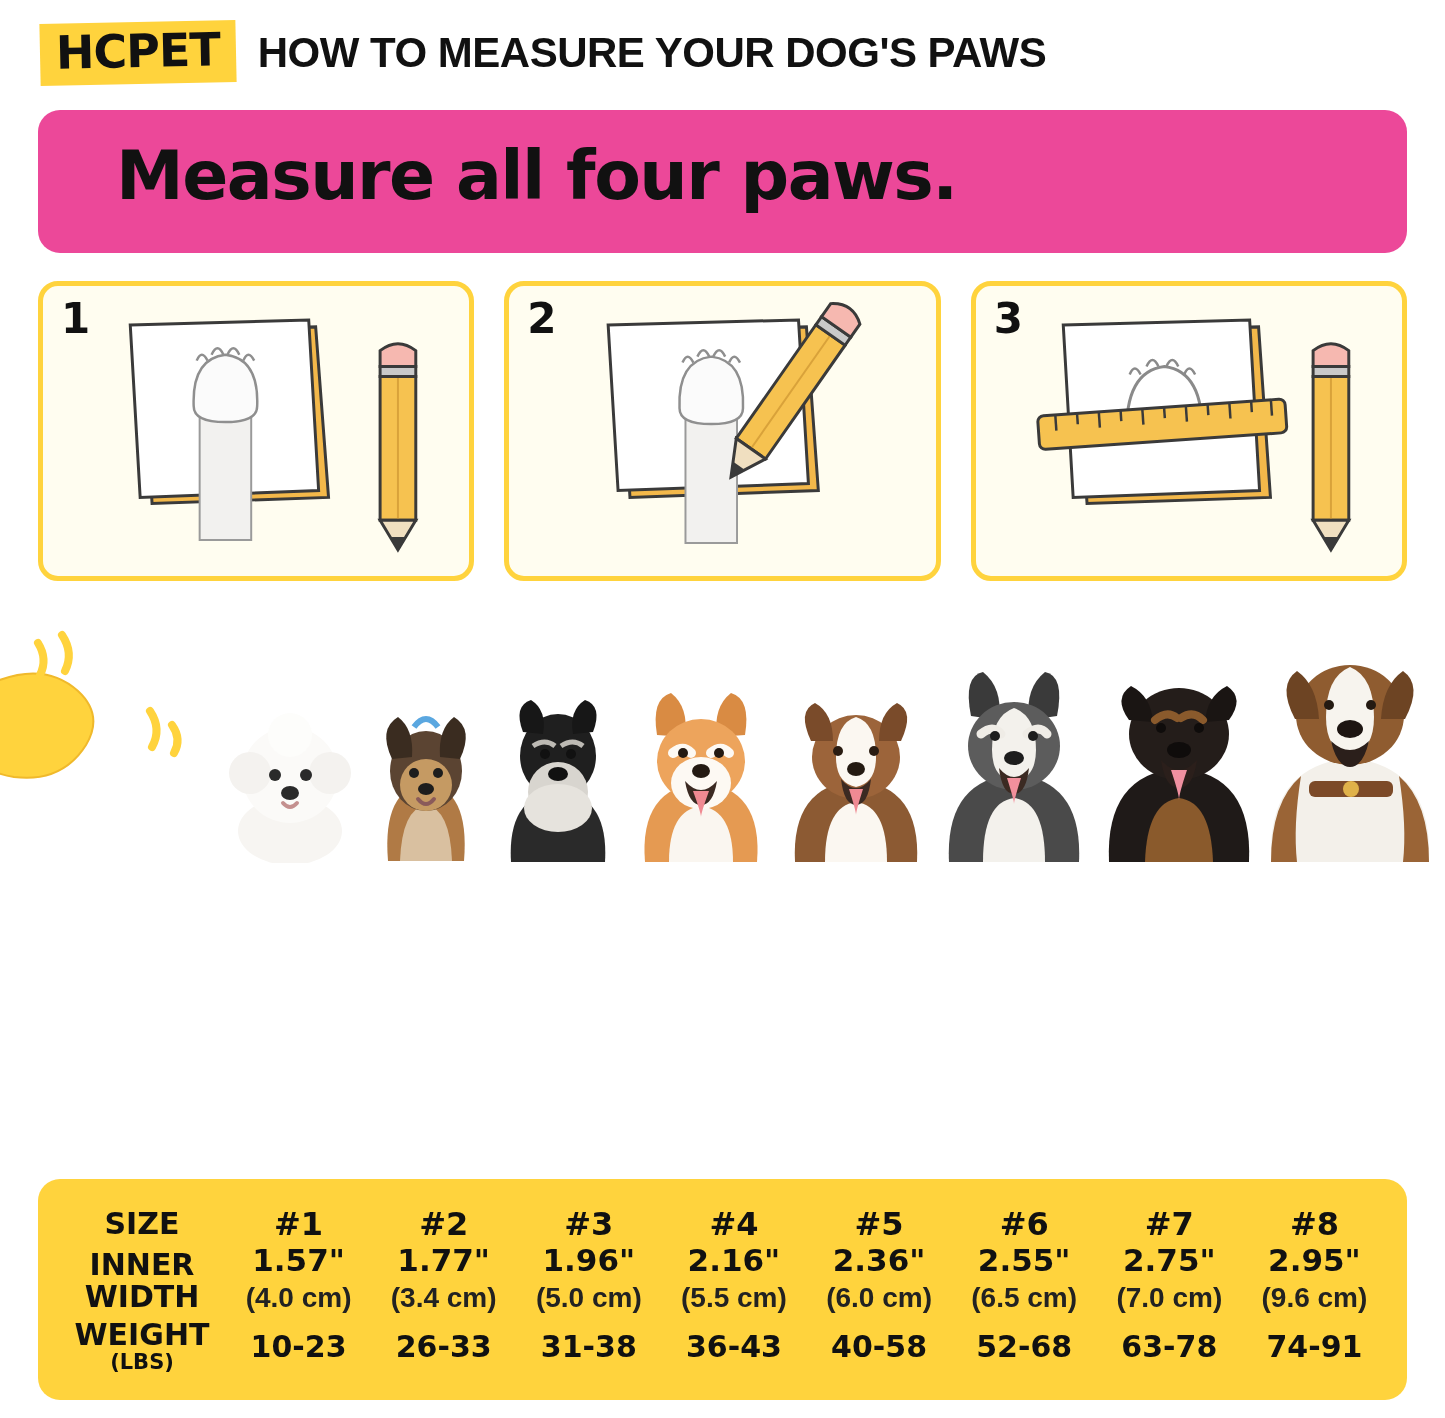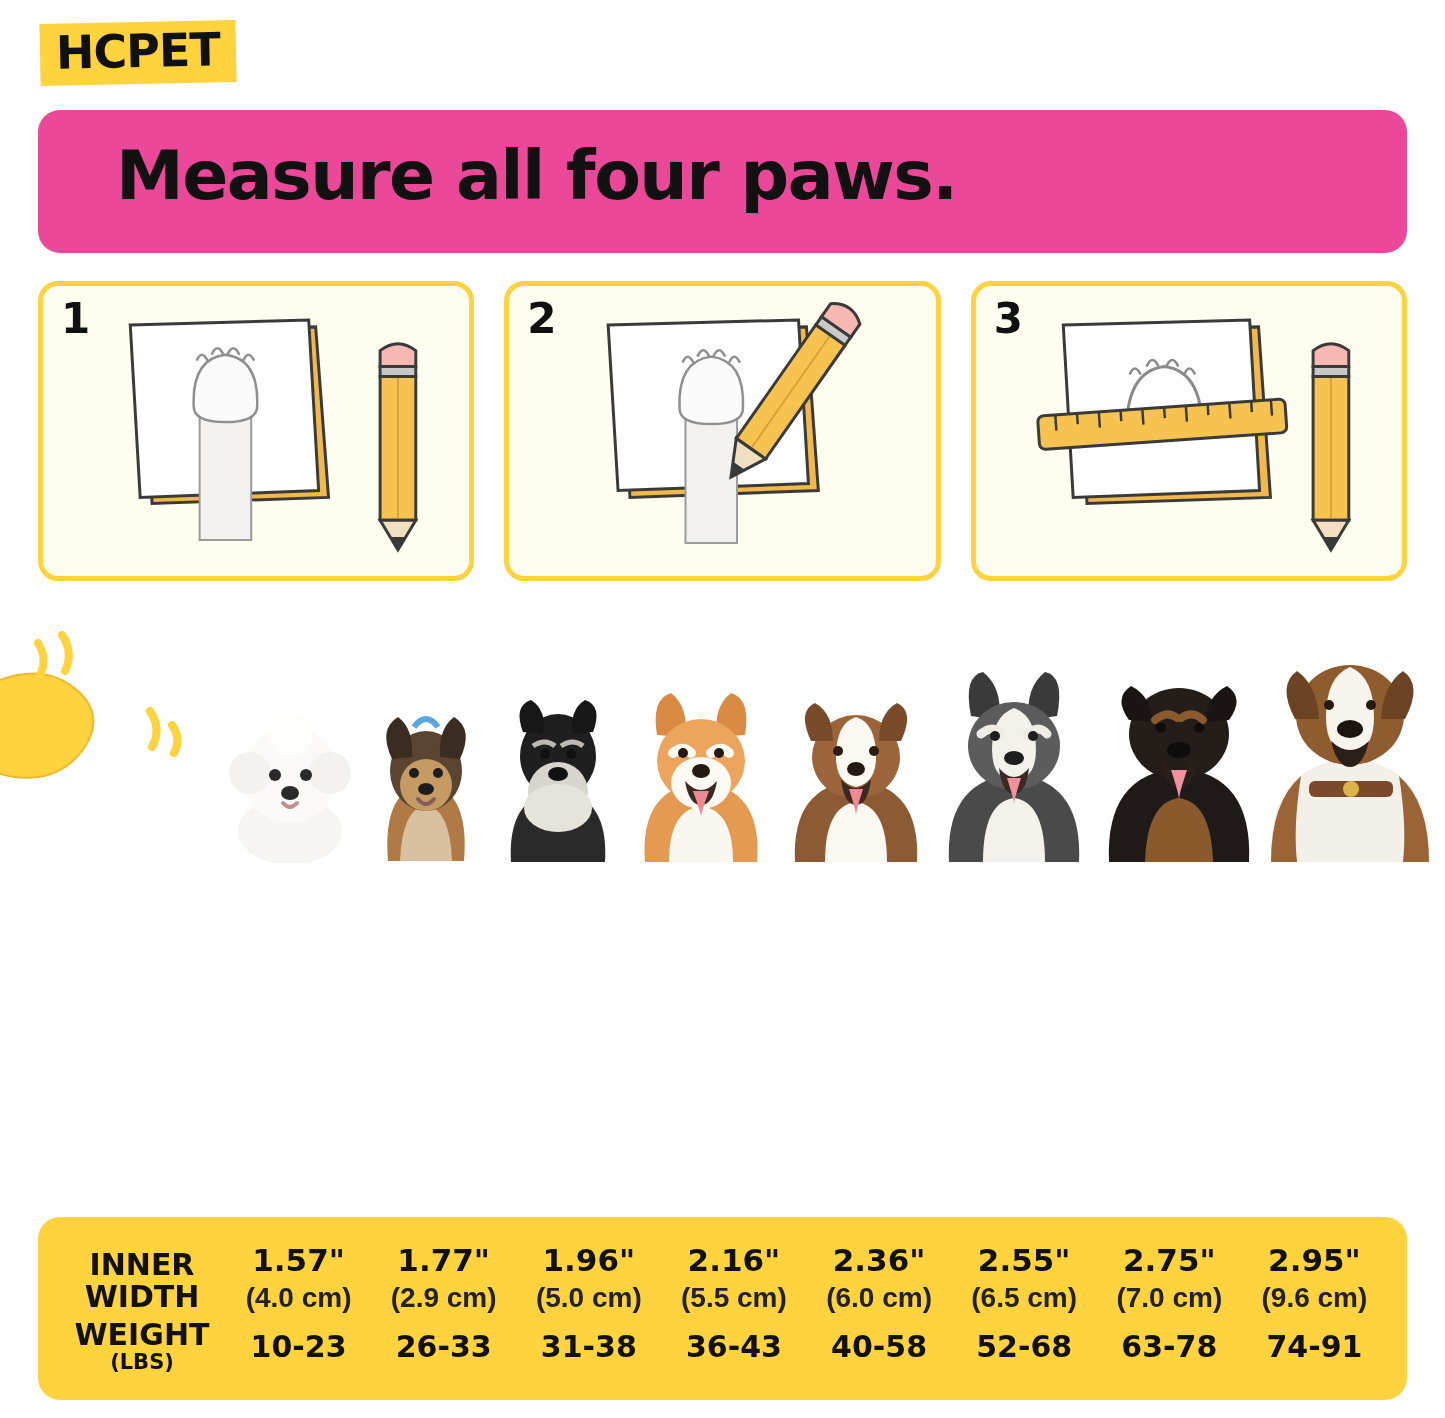--- a/index.html
+++ b/index.html
@@ -186,20 +186,21 @@
   .row-sizes td { padding-bottom: 24px; }
   .row-width td { padding-bottom: 26px; }
 </style>
 </head>
 <body>
 
 <div class="header">
   <div class="brand-badge">
     <div class="brand-text">HCPET</div>
   </div>
+  <div class="header-title">HOW TO MEASURE YOUR DOG'S PAWS</div>
 </div>
 
 <div class="callout">
   <div class="callout-title">Measure all four paws.</div>
 </div>
 
 <div class="steps">
 
   <div class="step">
     <div class="step-num">1</div>
@@ -439,33 +440,44 @@
         <circle cx="86" cy="156" r="8" fill="#e0b24a"></circle>
       </svg>
     </div>
 
   </div>
 </div>
 
 <div class="size-table">
   <table class="sizes">
     <tbody>
+      <tr class="row-sizes">
+        <td class="rowlabel">SIZE</td>
+        <td class="hdr-cell">#1</td>
+        <td class="hdr-cell">#2</td>
+        <td class="hdr-cell">#3</td>
+        <td class="hdr-cell">#4</td>
+        <td class="hdr-cell">#5</td>
+        <td class="hdr-cell">#6</td>
+        <td class="hdr-cell">#7</td>
+        <td class="hdr-cell">#8</td>
+      </tr>
 
       <tr class="row-width">
         <td class="rowlabel">
           <span>INNER</span><br>
           <span>WIDTH</span>
         </td>
         <td>
           <div class="inch">1.57"</div>
           <div class="cm">(4.0 cm)</div>
         </td>
         <td>
           <div class="inch">1.77"</div>
-          <div class="cm">(2.9 cm)</div>
+          <div class="cm">(3.4 cm)</div>
         </td>
         <td>
           <div class="inch">1.96"</div>
           <div class="cm">(5.0 cm)</div>
         </td>
         <td>
           <div class="inch">2.16"</div>
           <div class="cm">(5.5 cm)</div>
         </td>
         <td>

